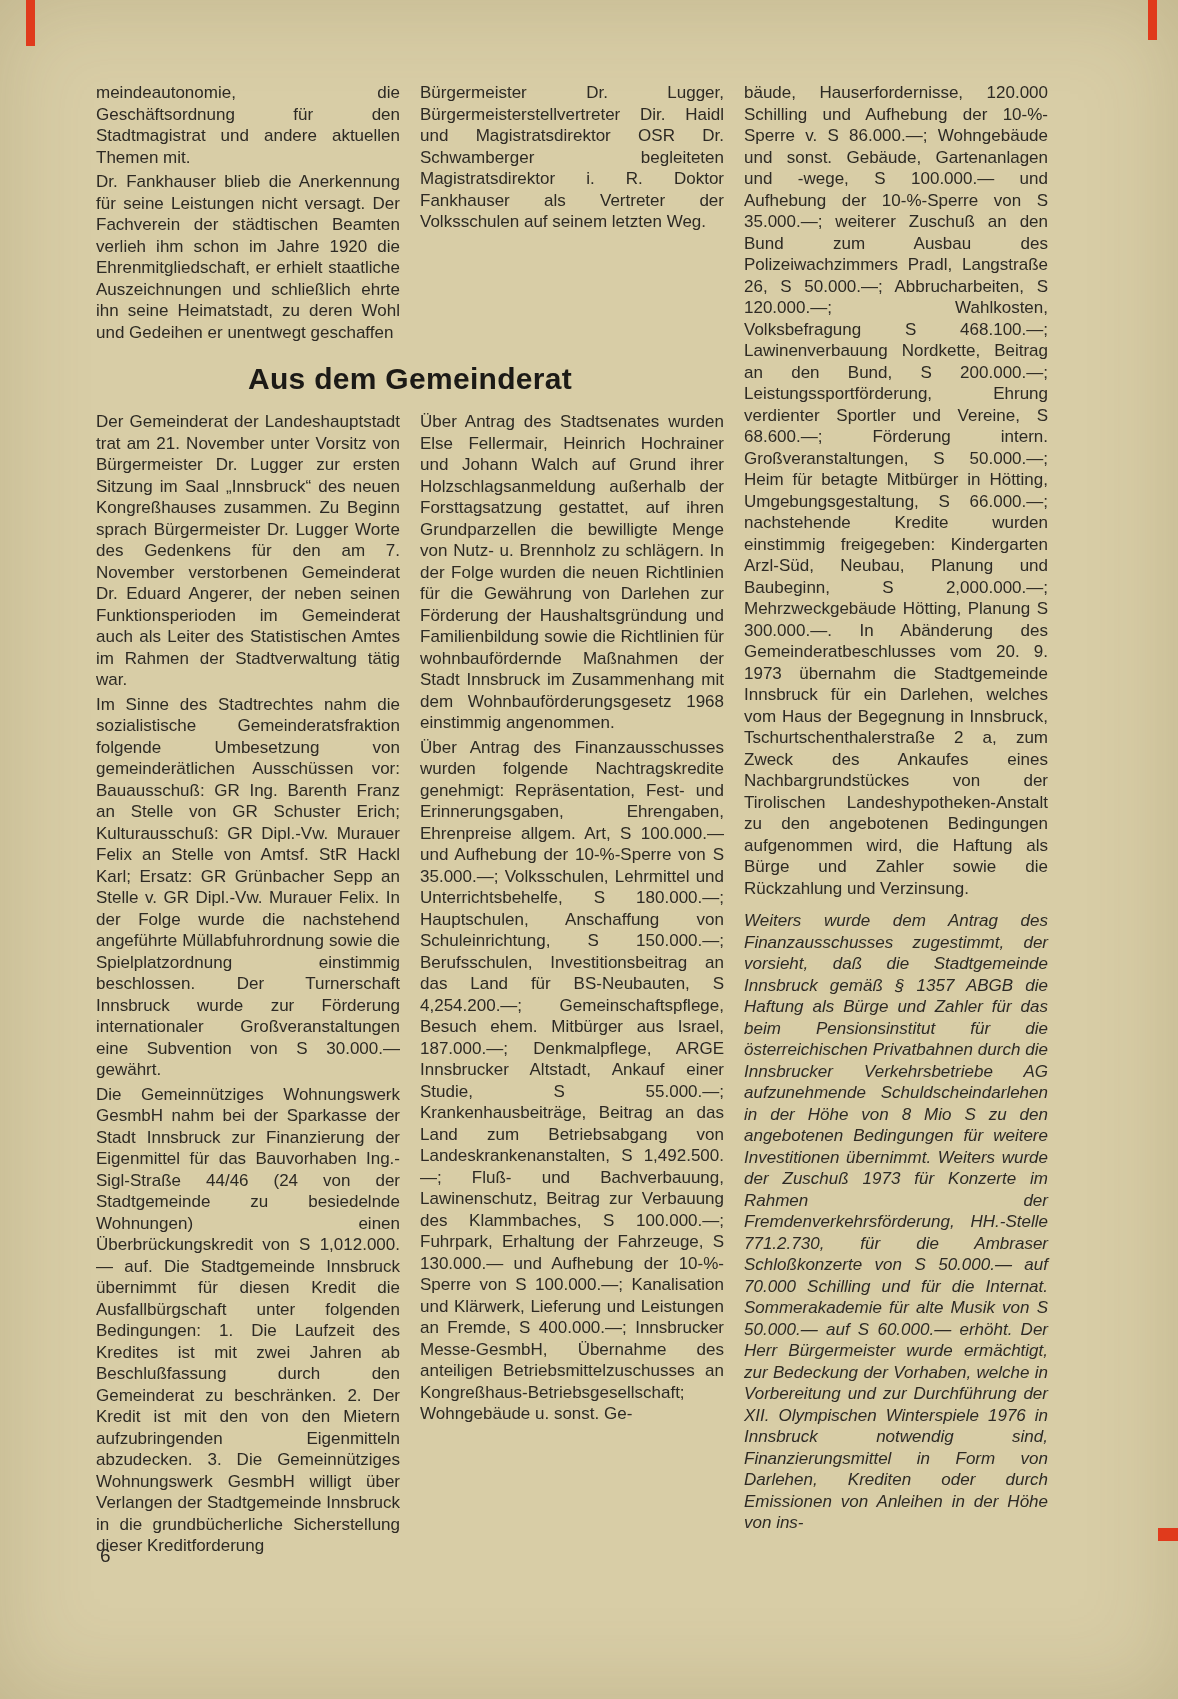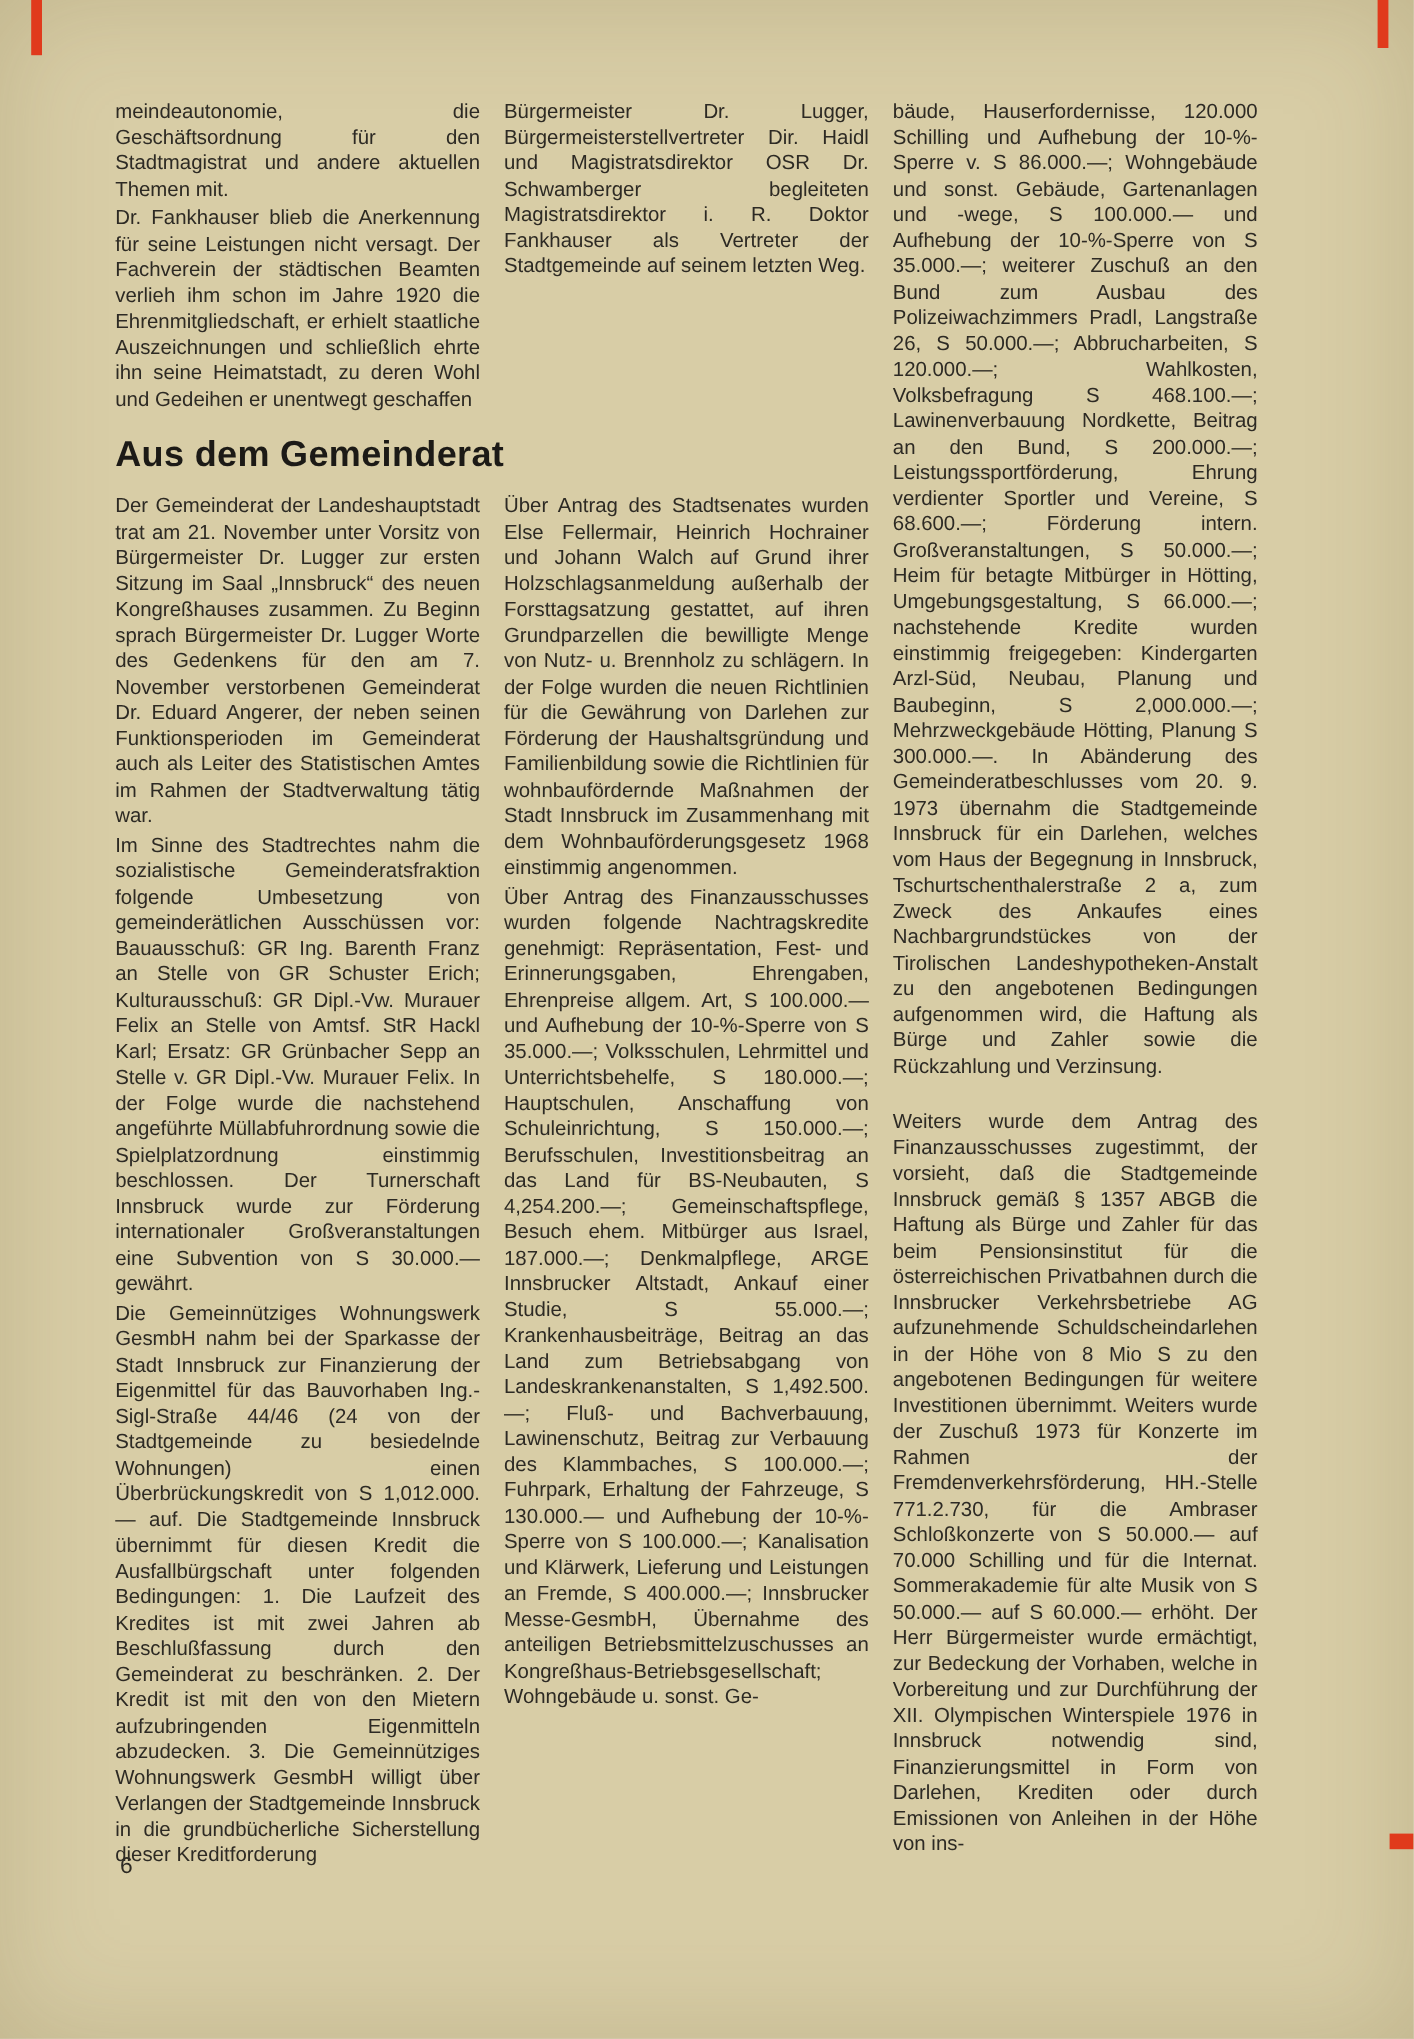--- a/index.html
+++ b/index.html
@@ -37,27 +37,29 @@
     font-size: 17px;
     line-height: 21.5px;
     text-align: justify;
     hyphens: auto;
     -webkit-hyphens: auto;
   }
   .col p {
     margin: 0 0 3px 0;
   }
   .col p.space-before {
-    margin-top: 25px;
+    margin-top: 11px;
+    font-style: italic;
   }
   .heading {
     margin: 16px 0 15px 0;
     font-size: 30px;
     line-height: 34px;
     font-weight: bold;
+    text-align: center;
     letter-spacing: 0.3px;
     color: var(--heading-color, #1c1a16);
   }
   .page-number {
     position: absolute;
     left: 100px;
     top: 1545px;
     font-size: 19px;
     line-height: 22px;
   }
@@ -81,21 +83,21 @@
   <div class="content">
 
     <div class="left-area">
 
       <div class="two-col">
         <div class="col">
           <p>meindeautonomie, die Geschäftsordnung für den Stadtmagistrat und andere aktuellen Themen mit.</p>
           <p>Dr. Fankhauser blieb die Anerkennung für seine Leistungen nicht versagt. Der Fachverein der städtischen Beamten verlieh ihm schon im Jahre 1920 die Ehrenmitgliedschaft, er erhielt staatliche Auszeichnungen und schließlich ehrte ihn seine Heimatstadt, zu deren Wohl und Gedeihen er unentwegt geschaffen</p>
         </div>
         <div class="col">
-          <p>Bürgermeister Dr. Lugger, Bürgermeisterstellvertreter Dir. Haidl und Magistratsdirektor OSR Dr. Schwamberger begleiteten Magistratsdirektor i. R. Doktor Fankhauser als Vertreter der Stadtgemeinde auf seinem letzten Weg.</p>
+          <p>Bürgermeister Dr. Lugger, Bürgermeisterstellvertreter Dir. Haidl und Magistratsdirektor OSR Dr. Schwamberger begleiteten Magistratsdirektor i. R. Doktor Fankhauser als Vertreter der Volksschulen auf seinem letzten Weg.</p>
         </div>
       </div>
 
       <h1 class="heading">Aus dem Gemeinderat</h1>
 
       <div class="two-col">
         <div class="col">
           <p>Der Gemeinderat der Landeshauptstadt trat am 21. November unter Vorsitz von Bürgermeister Dr. Lugger zur ersten Sitzung im Saal „Innsbruck“ des neuen Kongreßhauses zusammen. Zu Beginn sprach Bürgermeister Dr. Lugger Worte des Gedenkens für den am 7. November verstorbenen Gemeinderat Dr. Eduard Angerer, der neben seinen Funktionsperioden im Gemeinderat auch als Leiter des Statistischen Amtes im Rahmen der Stadtverwaltung tätig war.</p>
           <p>Im Sinne des Stadtrechtes nahm die sozialistische Gemeinderatsfraktion folgende Umbesetzung von gemeinderätlichen Ausschüssen vor: Bauausschuß: GR Ing. Barenth Franz an Stelle von GR Schuster Erich; Kulturausschuß: GR Dipl.-Vw. Murauer Felix an Stelle von Amtsf. StR Hackl Karl; Ersatz: GR Grünbacher Sepp an Stelle v. GR Dipl.-Vw. Murauer Felix. In der Folge wurde die nachstehend angeführte Müllabfuhrordnung sowie die Spielplatzordnung einstimmig beschlossen. Der Turnerschaft Innsbruck wurde zur Förderung internationaler Großveranstaltungen eine Subvention von S 30.000.— gewährt.</p>
           <p>Die Gemeinnütziges Wohnungswerk GesmbH nahm bei der Sparkasse der Stadt Innsbruck zur Finanzierung der Eigenmittel für das Bauvorhaben Ing.-Sigl-Straße 44/46 (24 von der Stadtgemeinde zu besiedelnde Wohnungen) einen Überbrückungskredit von S 1,012.000.— auf. Die Stadtgemeinde Innsbruck übernimmt für diesen Kredit die Ausfallbürgschaft unter folgenden Bedingungen: 1. Die Laufzeit des Kredites ist mit zwei Jahren ab Beschlußfassung durch den Gemeinderat zu beschränken. 2. Der Kredit ist mit den von den Mietern aufzubringenden Eigenmitteln abzudecken. 3. Die Gemeinnütziges Wohnungswerk GesmbH willigt über Verlangen der Stadtgemeinde Innsbruck in die grundbücherliche Sicherstellung dieser Kreditforderung</p>

